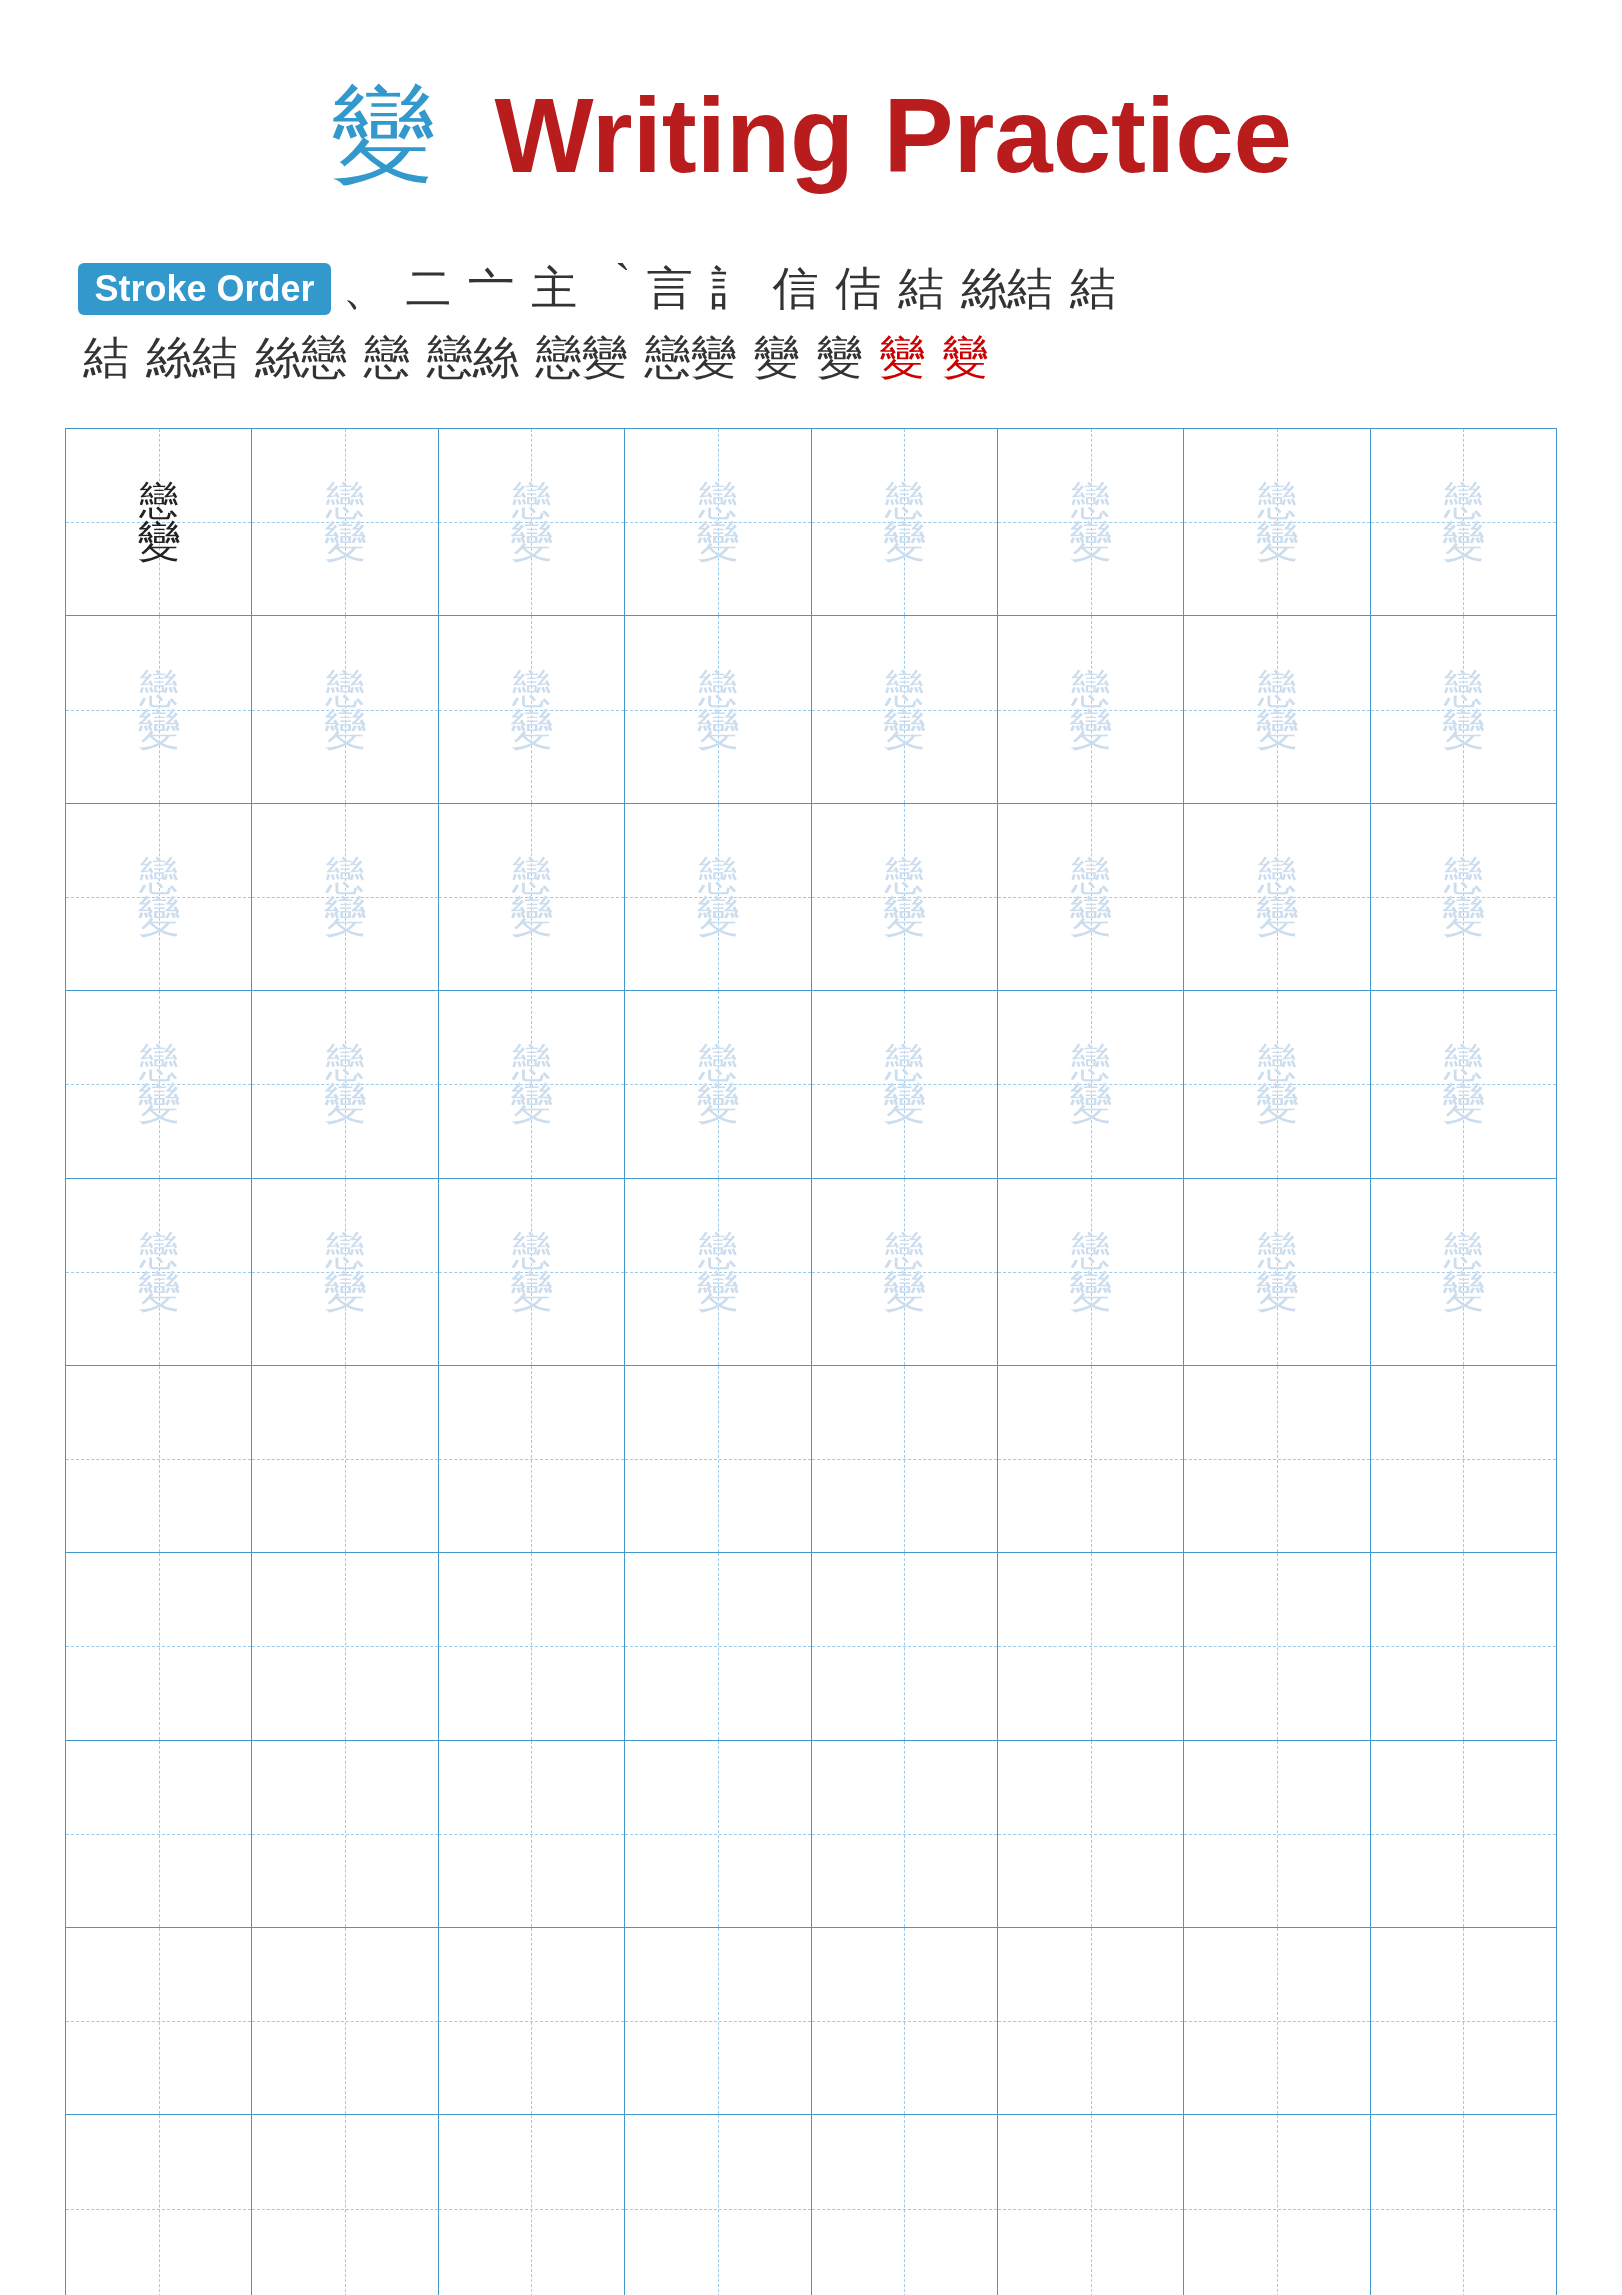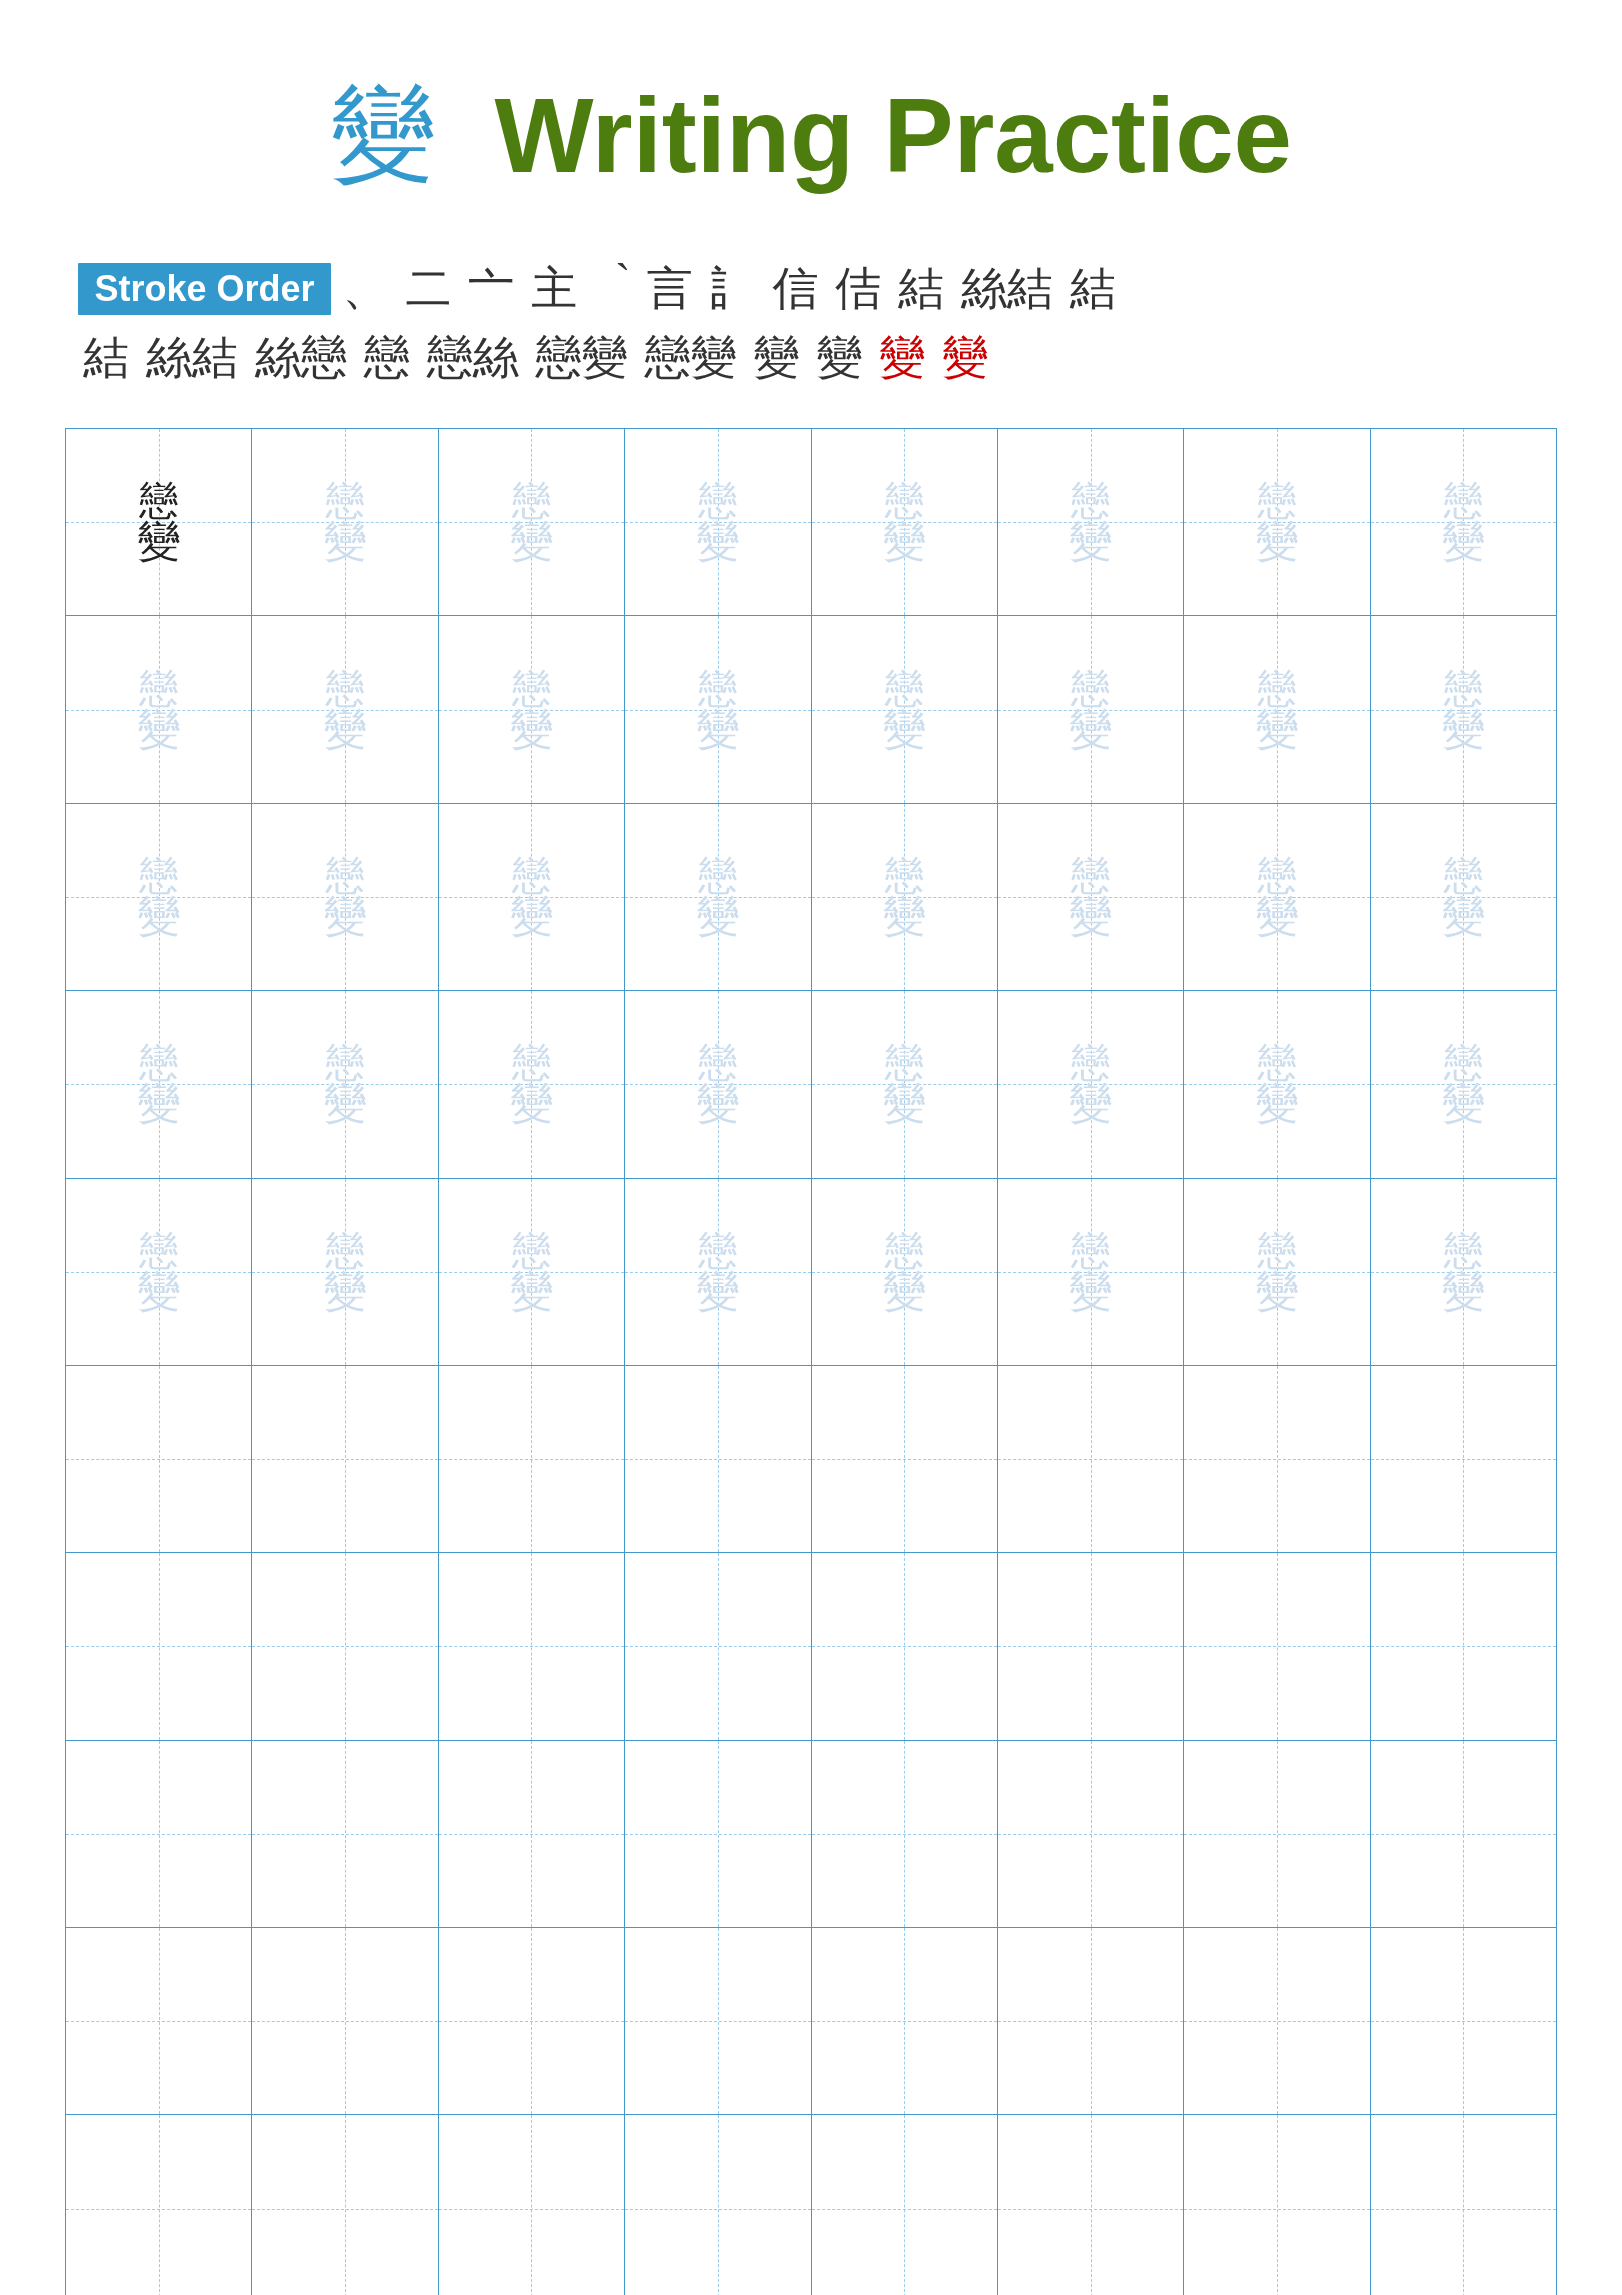--- a/index.html
+++ b/index.html
@@ -30,21 +30,21 @@
       margin-top: 13px;
     }
     .title-char {
       font-size: 105px;
       color: #3399cc;
       font-family: serif;
     }
     .title-text {
       font-size: 105px;
       font-weight: bold;
-      color: #4d7c0f;
+      color: #b91c1c;
       margin-left: 40px;
     }
 
     
     .stroke-order-section {
       width: 100%;
       margin-bottom: 33px;
       padding: 0 13px;
     }
     .stroke-order-row {
@@ -53,21 +53,21 @@
       flex-wrap: wrap;
       gap: 6.5px;
       margin-bottom: 6.5px;
     }
     .stroke-order-badge {
       background: #3399cc;
       color: white;
       font-size: 36px;
       font-weight: bold;
       padding: 5.2px 16.4px;
-      border-radius: 1px;
+      border-radius: 6px;
       white-space: nowrap;
     }
     .stroke-char {
       font-size: 46px;
       color: #333;
       font-family: serif;
       margin: 0 5.2px;
     }
     .stroke-char.red {
       color: #cc0000;

